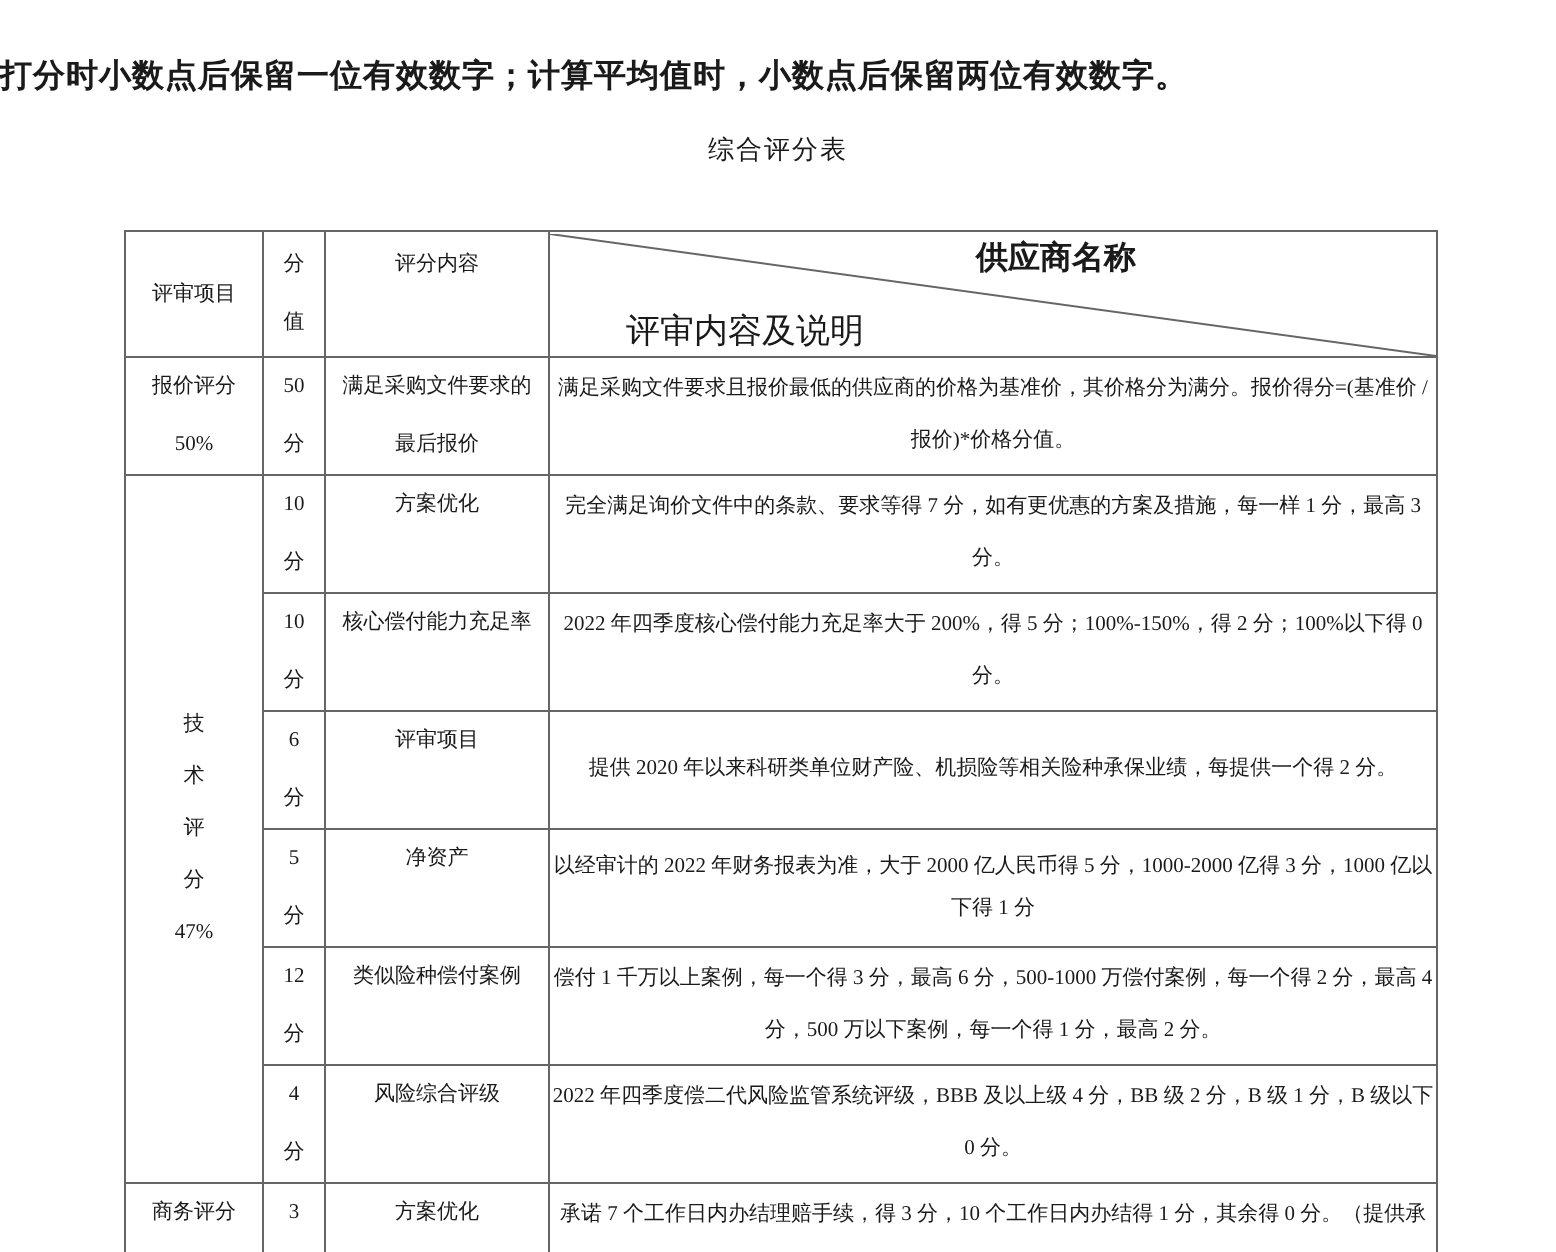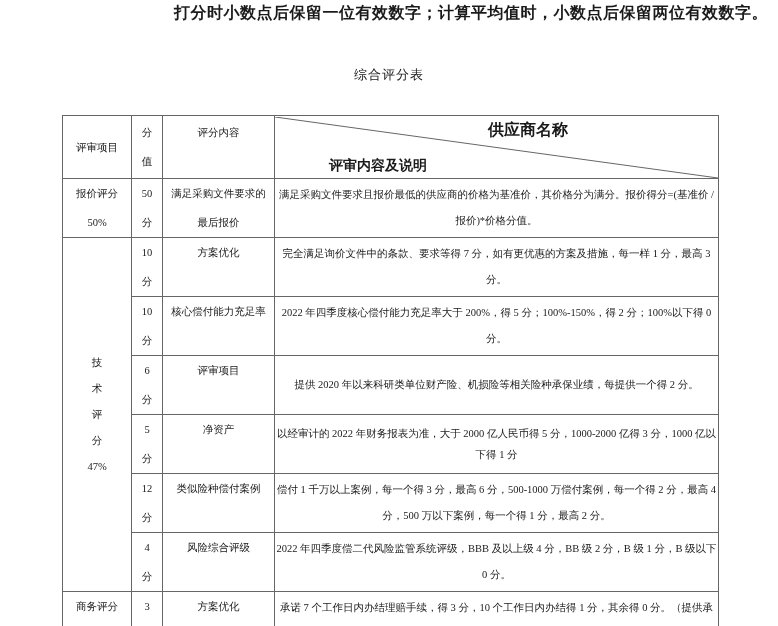--- a/index.html
+++ b/index.html
@@ -2,21 +2,21 @@
 <html><head>
 <meta charset="utf-8">
 <style>
   html,body{margin:0;padding:0;}
   body{
     width:778px;height:626px;position:relative;background:#ffffff;
     font-family:"Liberation Serif","DejaVu Serif",serif;
     color:#1a1a1a;overflow:hidden;
   }
   .note{
-    position:absolute;top:3px;left:0;width:768px;text-align:right;
+    position:absolute;top:28px;left:0;width:768px;text-align:left;
     font-size:16px;font-weight:bold;letter-spacing:0.5px;
   }
   .title{
     position:absolute;top:66px;left:0;width:778px;text-align:center;
     font-size:13px;letter-spacing:1px;
   }
   table.score{
     position:absolute;left:62px;top:115px;width:656px;
     border-collapse:collapse;table-layout:fixed;
     font-size:10.5px;
@@ -34,22 +34,22 @@
     text-align:left;padding:2px 8px 2px 8px;line-height:26px;
   }
   td.c-diag{position:relative;padding:0;}
   .diag-wrap{position:relative;width:100%;height:61px;}
   .diag-wrap svg{position:absolute;left:0;top:0;width:100%;height:100%;}
   .diag-top{
     position:absolute;top:5px;left:110px;width:286px;text-align:center;
     font-size:16px;font-weight:bold;line-height:16px;
   }
   .diag-bottom{
-    position:absolute;bottom:4px;left:54px;
-    font-size:14px;font-weight:bold;line-height:16px;
+    position:absolute;bottom:4px;left:38px;
+    font-size:17px;font-weight:normal;line-height:16px;
   }
 </style>
 </head>
 <body>
 
 <div class="note">打分时小数点后保留一位有效数字；计算平均值时，小数点后保留两位有效数字。</div>
 <div class="title">综合评分表</div>
 
 <table class="score">
   <colgroup>

